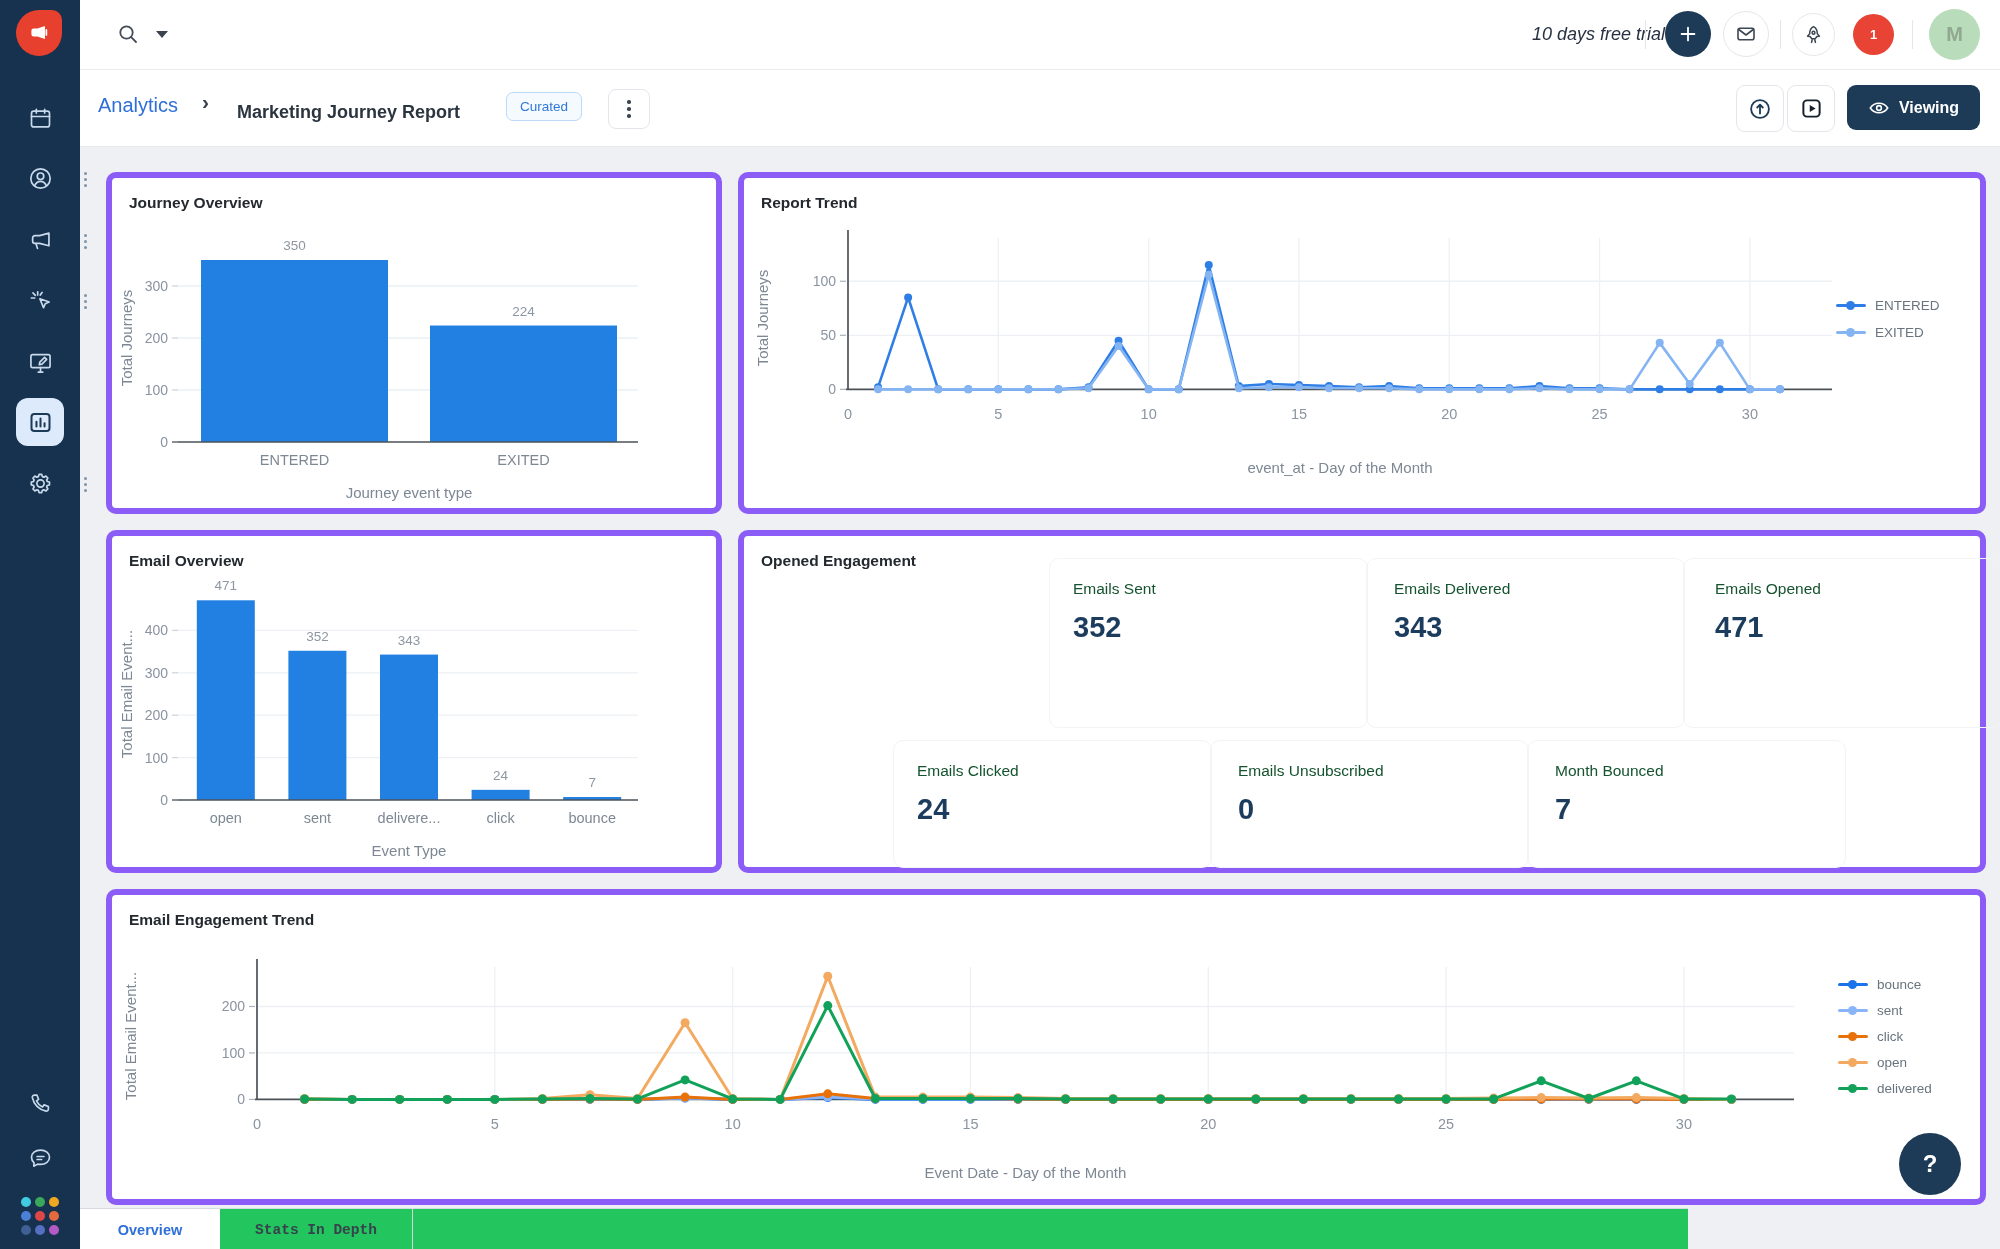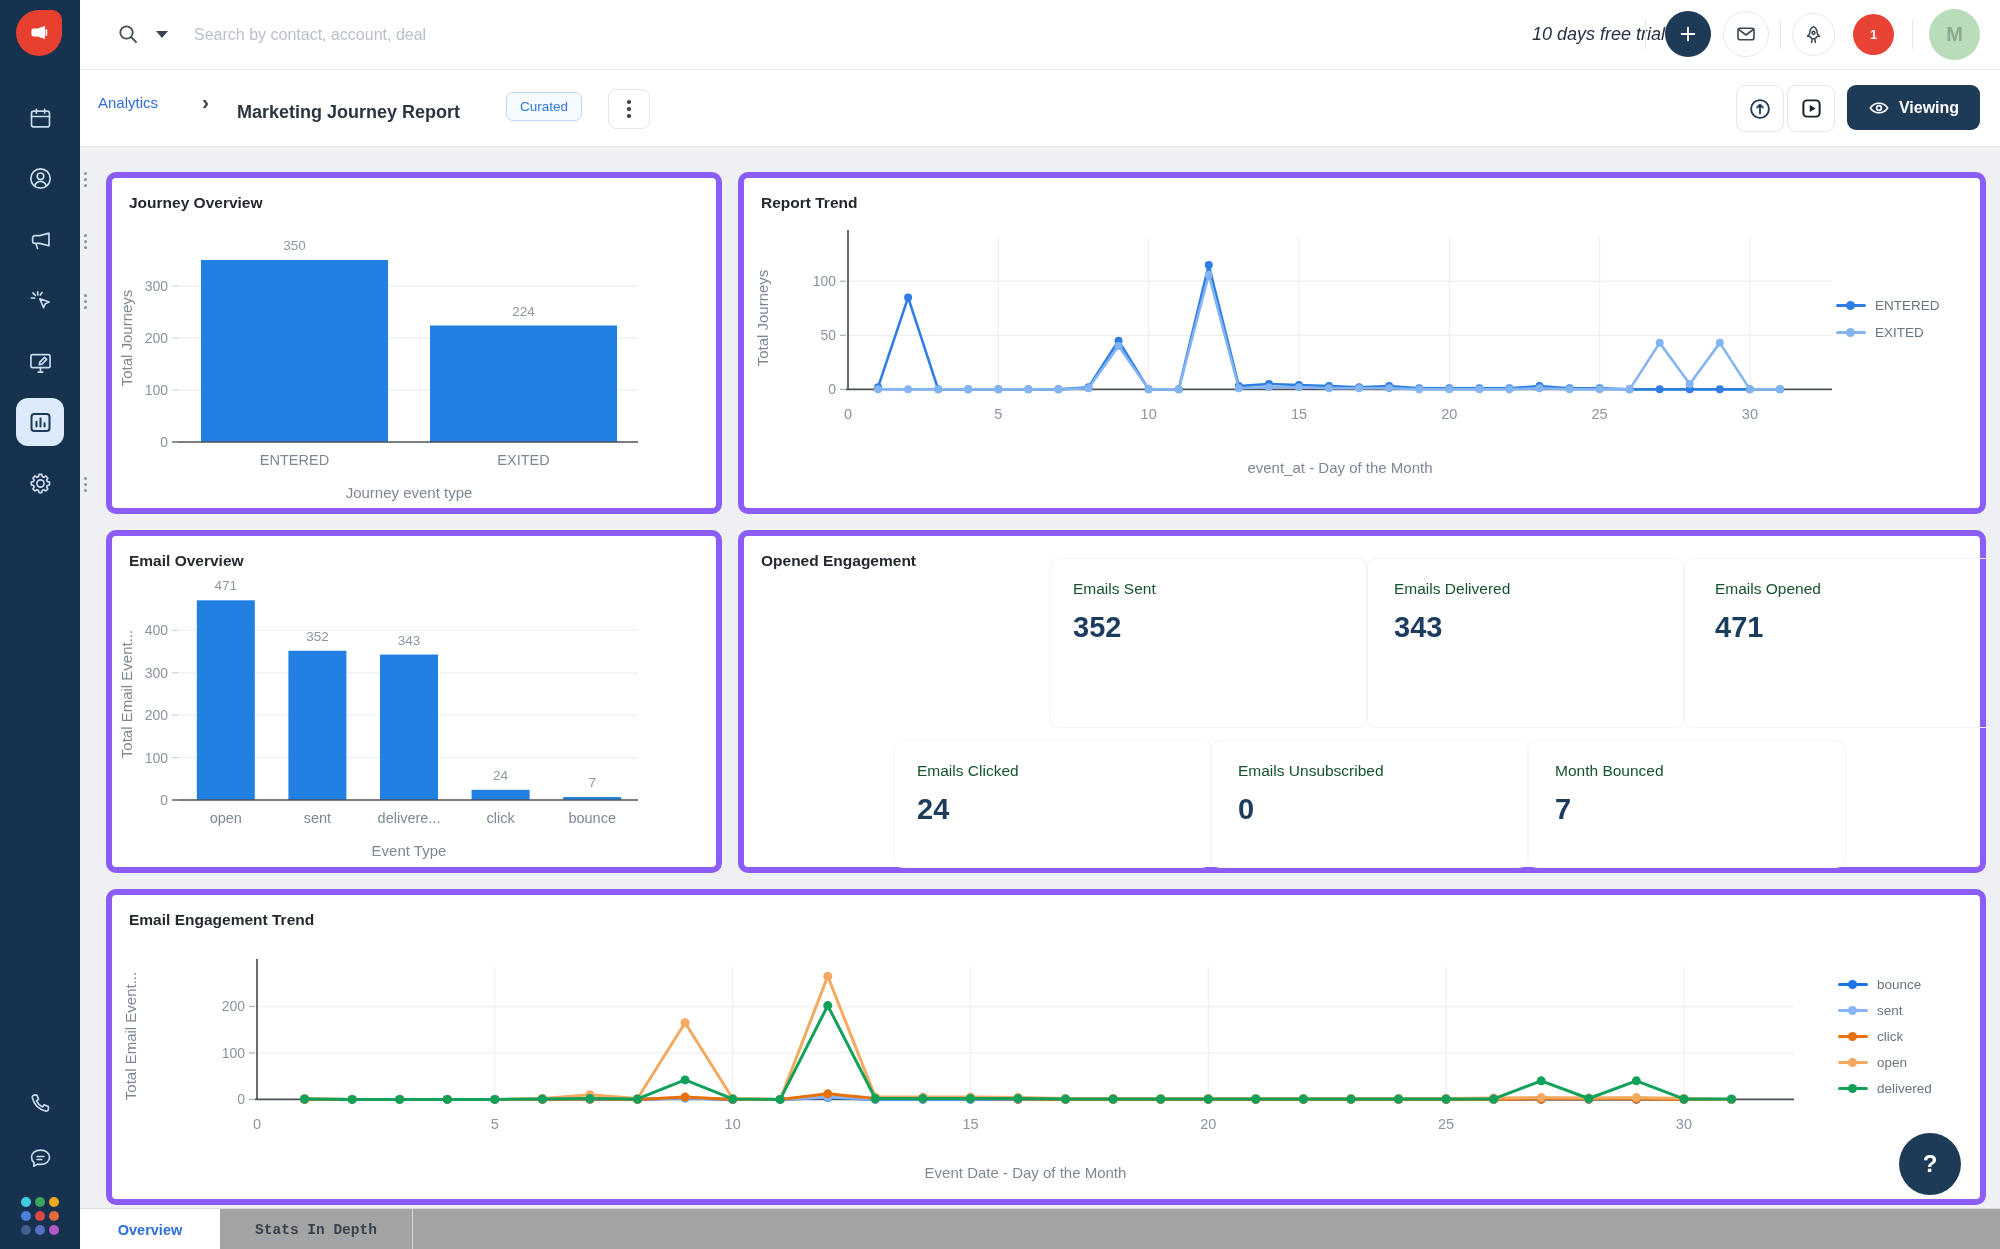--- a/index.html
+++ b/index.html
@@ -30,21 +30,21 @@
   .tb-div{position:absolute;top:20px;width:1px;height:29px;background:#e4e7ea;}
   .circle-btn{position:absolute;border-radius:50%;display:flex;align-items:center;justify-content:center;box-sizing:border-box;}
   .btn-plus{left:1585px;top:11px;width:46px;height:46px;background:#1d3a56;color:#fff;font-size:26px;font-weight:400;}
   .btn-mail{left:1643px;top:11px;width:46px;height:46px;background:#fff;border:1px solid #e4e7ea;}
   .btn-rocket{left:1712px;top:13px;width:43px;height:43px;background:#fff;border:1px solid #e4e7ea;}
   .btn-bell{left:1773px;top:14px;width:41px;height:41px;background:#e94335;color:#fff;font-size:13px;font-weight:700;}
   .avatar{left:1849px;top:9px;width:51px;height:51px;background:#b9dcbb;color:#90a892;font-size:20px;font-weight:600;}
   .topbar svg{stroke:#3d4754;fill:none;stroke-width:1.6;stroke-linecap:round;stroke-linejoin:round;}
   
   .crumbrow{position:absolute;left:80px;top:70px;width:1920px;height:76px;background:#ffffff;border-bottom:1px solid #e5e8ec;z-index:29;}
-  .crumb-link{position:absolute;left:18px;top:24px;font-size:15px;color:#2e6fd9;cursor:pointer;}
+  .crumb-link{position:absolute;left:18px;top:24px;font-size:20px;color:#2e6fd9;cursor:pointer;}
   .crumb-chev{position:absolute;left:122px;top:20px;font-size:21px;color:#3c4551;font-weight:600;}
   .crumb-title{position:absolute;left:157px;top:32px;font-size:18px;font-weight:600;color:#2b3540;}
   .badge-curated{position:absolute;left:426px;top:22px;padding:6px 13px;border:1px solid #bcd9f8;background:#f5faff;color:#2e78d9;font-size:13.5px;border-radius:7px;}
   .kebab-btn{position:absolute;left:528px;top:19px;width:40px;height:38px;border:1px solid #e3e7eb;border-radius:8px;background:#fff;display:flex;align-items:center;justify-content:center;cursor:pointer;}
   .kebab-btn .dots{display:flex;flex-direction:column;gap:3.5px;}
   .kebab-btn .dots i{width:3.5px;height:3.5px;border-radius:50%;background:#3a4550;}
   .sq-btn{position:absolute;top:15px;width:46px;height:45px;border:1px solid #e3e7eb;border-radius:9px;background:#fff;display:flex;align-items:center;justify-content:center;cursor:pointer;}
   .sq-btn svg{fill:none;stroke-linecap:round;stroke-linejoin:round;}
   .btn-share{left:1656px;}
   .btn-play{left:1707px;}
@@ -75,21 +75,21 @@
   .kpi .val{margin-top:13px;font-size:29px;font-weight:700;color:#1c3c5e;}
   .t1{left:305px;top:22px;width:317px;height:168px;}
   .t2{left:622px;top:22px;width:317px;height:168px;}
   .t3{left:939px;top:22px;width:317px;height:168px;}
   .t4{left:149px;top:204px;width:317px;height:126px;}
   .t5{left:466px;top:204px;width:317px;height:126px;}
   .t6{left:783px;top:204px;width:317px;height:126px;}
   .kpi1{left:329px;top:44px;} .kpi2{left:650px;top:44px;} .kpi3{left:971px;top:44px;}
   .kpi4{left:173px;top:226px;} .kpi5{left:494px;top:226px;} .kpi6{left:811px;top:226px;}
   
-  .tabbar{position:absolute;left:80px;top:1208px;width:1920px;height:41px;background:#a3a3a3;border-top:1px solid #d7dade;z-index:35;text-align:center;}
+  .tabbar{position:absolute;left:80px;top:1208px;width:1608px;height:41px;background:#22c55e;border-top:1px solid #d7dade;z-index:35;text-align:center;}
   .tab{position:absolute;top:0;height:41px;display:flex;align-items:center;justify-content:center;font-size:14.5px;font-weight:700;cursor:pointer;}
   .tab-overview{left:0;width:140px;background:#ffffff;color:#2e6fd9;}
   .tab-stats{left:140px;width:192px;color:#38424d;font-family:Liberation Mono, monospace;}
   .tab-div{position:absolute;left:332px;top:0;width:1px;height:41px;background:#d2d6db;}
   
   .fab-help{position:absolute;left:1899px;top:1133px;width:62px;height:62px;border-radius:50%;background:#1d3a56;color:#fff;
     display:flex;align-items:center;justify-content:center;font-size:24px;font-weight:700;z-index:50;cursor:pointer;}
 </style>
 </head>
 <body>
@@ -192,21 +192,20 @@
     </span>
   </div>
 </div>
 
 <div class="topbar">
   <svg class="search-icon" width="24" height="24" viewBox="0 0 24 24" style="stroke:#434c57;stroke-width:1.8;">
     <circle cx="10.5" cy="10.5" r="6.2"></circle>
       <path d="M15.2 15.2L20 20"></path>
   </svg>
   <span class="search-caret"></span>
-  <input class="search-input" type="text" placeholder="Search by contact, account, deal" style="">
   <span class="trial">10 days free trial</span>
   <span class="tb-div" style="left:1565px;"></span>
   <div class="circle-btn btn-plus">
     <svg width="22" height="22" viewBox="0 0 24 24" style="stroke:#fff;stroke-width:2;">
         <path d="M12 5v14M5 12h14"></path>
       </svg>
   </div>
   <div class="circle-btn btn-mail">
     <svg width="24" height="24" viewBox="0 0 24 24">
       <rect x="4" y="6.2" width="16" height="11.6" rx="2"></rect>

